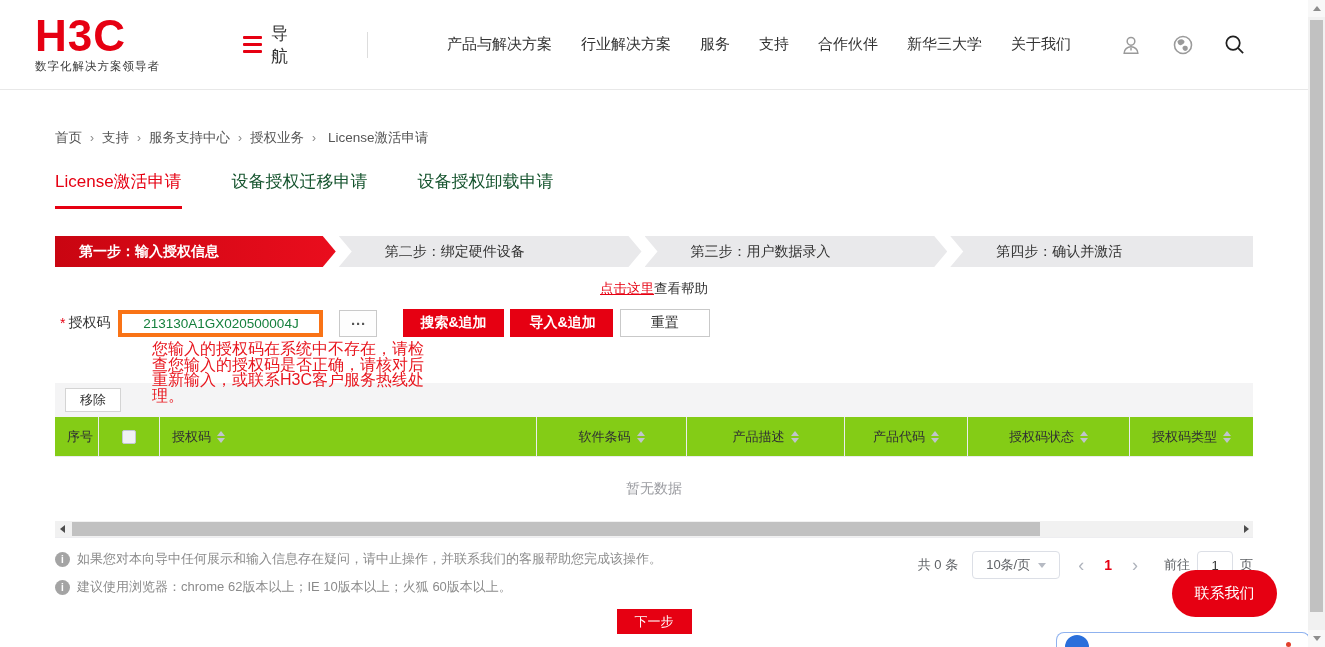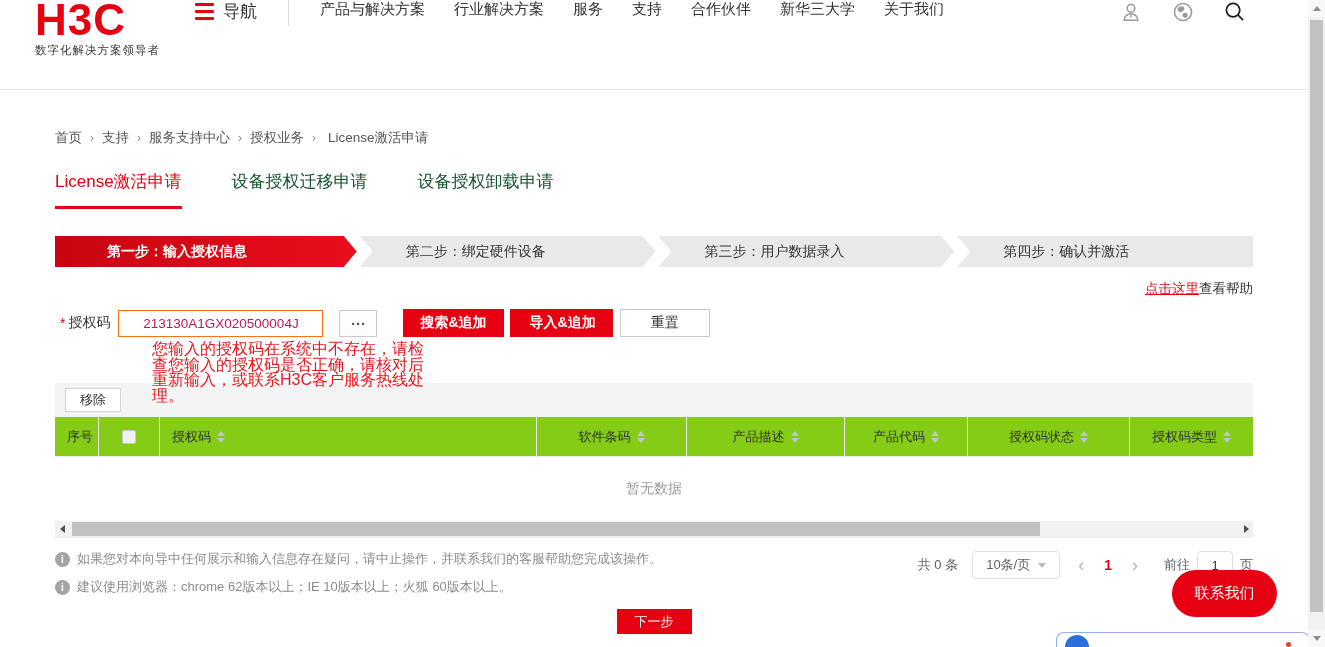--- a/index.html
+++ b/index.html
@@ -1,21 +1,21 @@
 <!DOCTYPE html>
 <html><head>
 <meta charset="utf-8">
 <style>
   * { margin:0; padding:0; box-sizing:border-box; }
   html,body { width:1325px; height:647px; overflow:hidden; }
   body { font-family:"Liberation Sans","DejaVu Sans",sans-serif; background:#fff; position:relative; color:#333; }
 
   
   .site-header { position:absolute; top:0; left:0; width:1308px; height:90px; background:#fff;
-    border-bottom:1px solid #e8e8e8; display:flex; align-items:flex-start; }
+    border-bottom:1px solid #e8e8e8; display:flex; align-items:center;gap:48px; }
   .logo { margin-left:35px; width:118px; cursor:pointer; }
   .logo-text { color:#e60012; font-size:44px; font-weight:bold; letter-spacing:1px; line-height:40px; font-family:"Liberation Sans",sans-serif; }
   .logo-tag { color:#3a3a3a; font-size:11.5px; letter-spacing:1px; margin-top:3px; white-space:nowrap; }
   .nav-toggle { display:flex; align-items:center; gap:9px; margin-left:42px; cursor:pointer; }
   .hamburger { display:flex; flex-direction:column; gap:3.5px; }
   .hamburger i { display:block; width:19px; height:3.5px; background:#e60012; border-radius:1px; }
   .nav-toggle-label { font-size:17px; color:#333; }
   .vdiv { width:1px; height:26px; background:#ddd; margin:0 31px; }
   .main-nav { display:flex; align-items:center; gap:29px; }
   .main-nav a { text-decoration:none; color:#333; font-size:15px; white-space:nowrap; cursor:pointer; }
@@ -31,34 +31,34 @@
   .breadcrumb .bc-item.last { margin-left:4px; }
 
   .tabs { margin-top:23px; display:flex; gap:50px; }
   .tab { font-size:17px; color:#14532d; padding-bottom:13px; cursor:pointer; }
   .tab.active { color:#e60012; border-bottom:3px solid #e60012; }
 
   .steps { margin-top:27px; display:flex; height:31px; }
   .step { flex:1; background:#e9e9eb; display:flex; align-items:center; padding-left:46px;
     font-size:14px; color:#333; margin-right:3px; white-space:nowrap;
     clip-path:polygon(0 0, calc(100% - 13px) 0, 100% 50%, calc(100% - 13px) 100%, 0 100%, 13px 50%); }
-  .step.first { clip-path:polygon(0 0, calc(100% - 13px) 0, 100% 50%, calc(100% - 13px) 100%, 0 100%); padding-left:52px; }
+  .step.first { clip-path:polygon(0 0, calc(100% - 13px) 0, 100% 50%, calc(100% - 13px) 100%, 0 100%); padding-left:24px; }
   .step.last { clip-path:polygon(0 0, 100% 0, 100% 100%, 0 100%, 13px 50%); margin-right:0; }
   .step.active { background:linear-gradient(90deg,#c90511,#ea0d1d); color:#fff; font-weight:bold; }
 
-  .help-row { margin-top:13px; text-align:right; font-size:13.5px; height:18px; }
+  .help-row { margin-top:13px; text-align:center; font-size:13.5px; height:18px; }
   .help-link { color:#e60012; text-decoration:underline; cursor:pointer; }
   .help-suffix { color:#333; }
 
   .form-area { position:relative; margin-top:11px; height:74px; }
   .form-row { display:flex; align-items:center; height:28px; }
   .req-mark { color:#e60012; font-size:14px; margin-right:3px; margin-left:5px; }
   .form-label { font-size:14px; color:#333; margin-right:8px; }
-  .auth-input { width:205px; height:27px; border:1px solid #f97316; text-align:center; font-size:13.5px;
-    color:#be185d; outline:none; font-family:"Liberation Sans","DejaVu Sans",sans-serif; }
+  .auth-input { width:205px; height:27px; border:4px solid #f97316; text-align:center; font-size:13.5px;
+    color:#15803d; outline:none; font-family:"Liberation Sans","DejaVu Sans",sans-serif; }
   .more-btn { width:38px; height:27px; border:1px solid #c9c9c9; background:#fdfdfd; font-size:15px;
     font-weight:bold; color:#555; margin-left:16px; cursor:pointer; line-height:1; }
   .btn-red { height:28px; padding:0 17px; background:#e60012; color:#fff; border:none; font-size:14px;
     font-weight:bold; cursor:pointer; font-family:inherit; }
   .btn-search { margin-left:26px; }
   .btn-import { margin-left:6px;padding-left:20px; }
   .btn-plain { height:28px; width:90px; background:#fff; border:1px solid #c9c9c9; color:#333;
     font-size:14px; cursor:pointer; font-family:inherit; }
   .btn-reset { margin-left:7px; }
   .error-msg { position:absolute; left:97px; top:32px; width:272px; color:#e8171f; font-size:16px;

